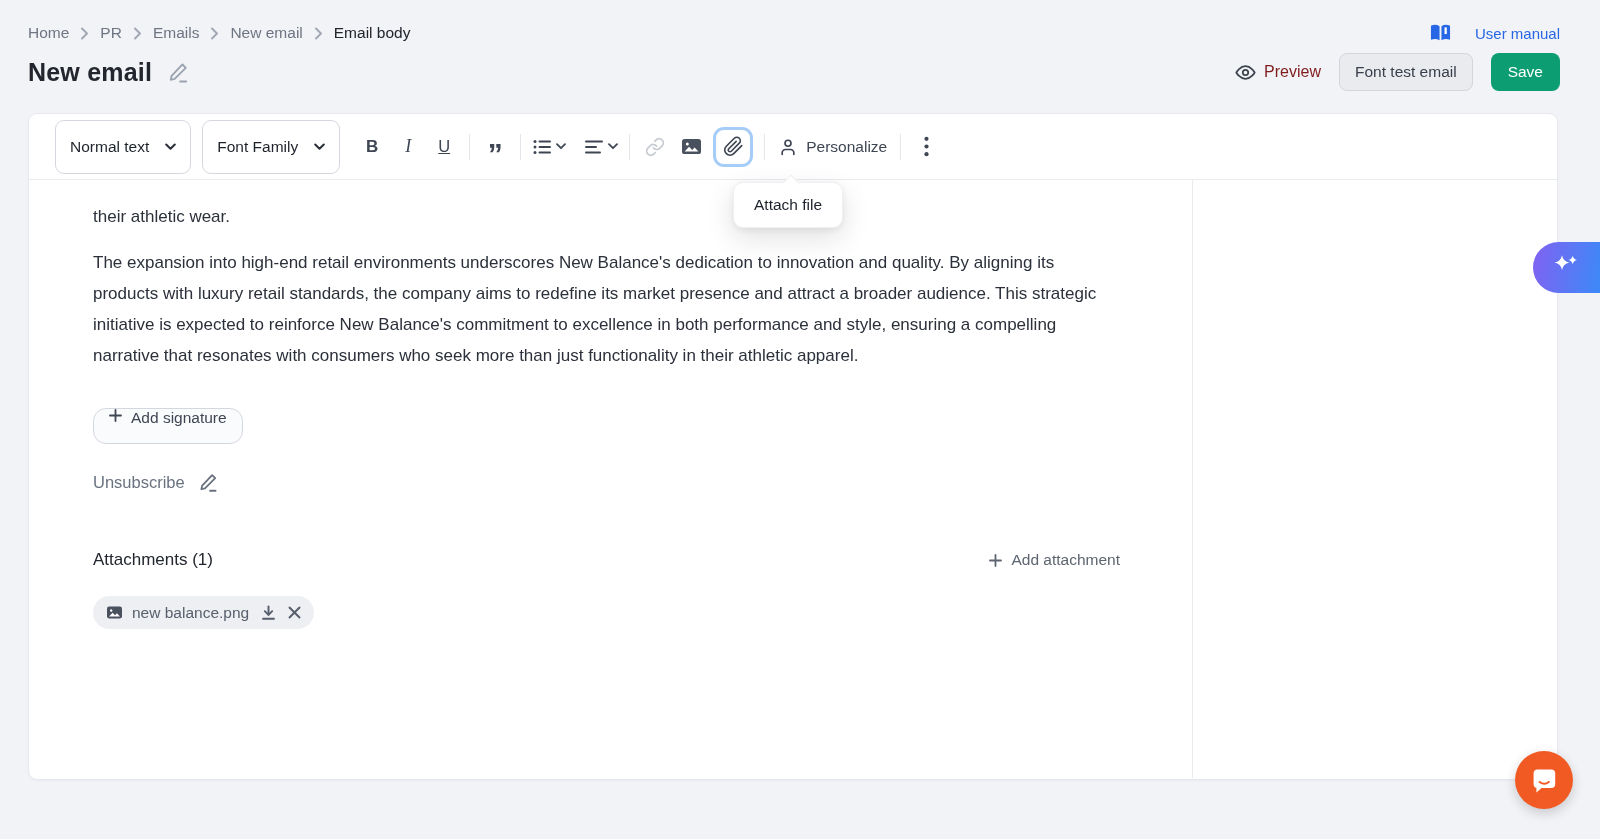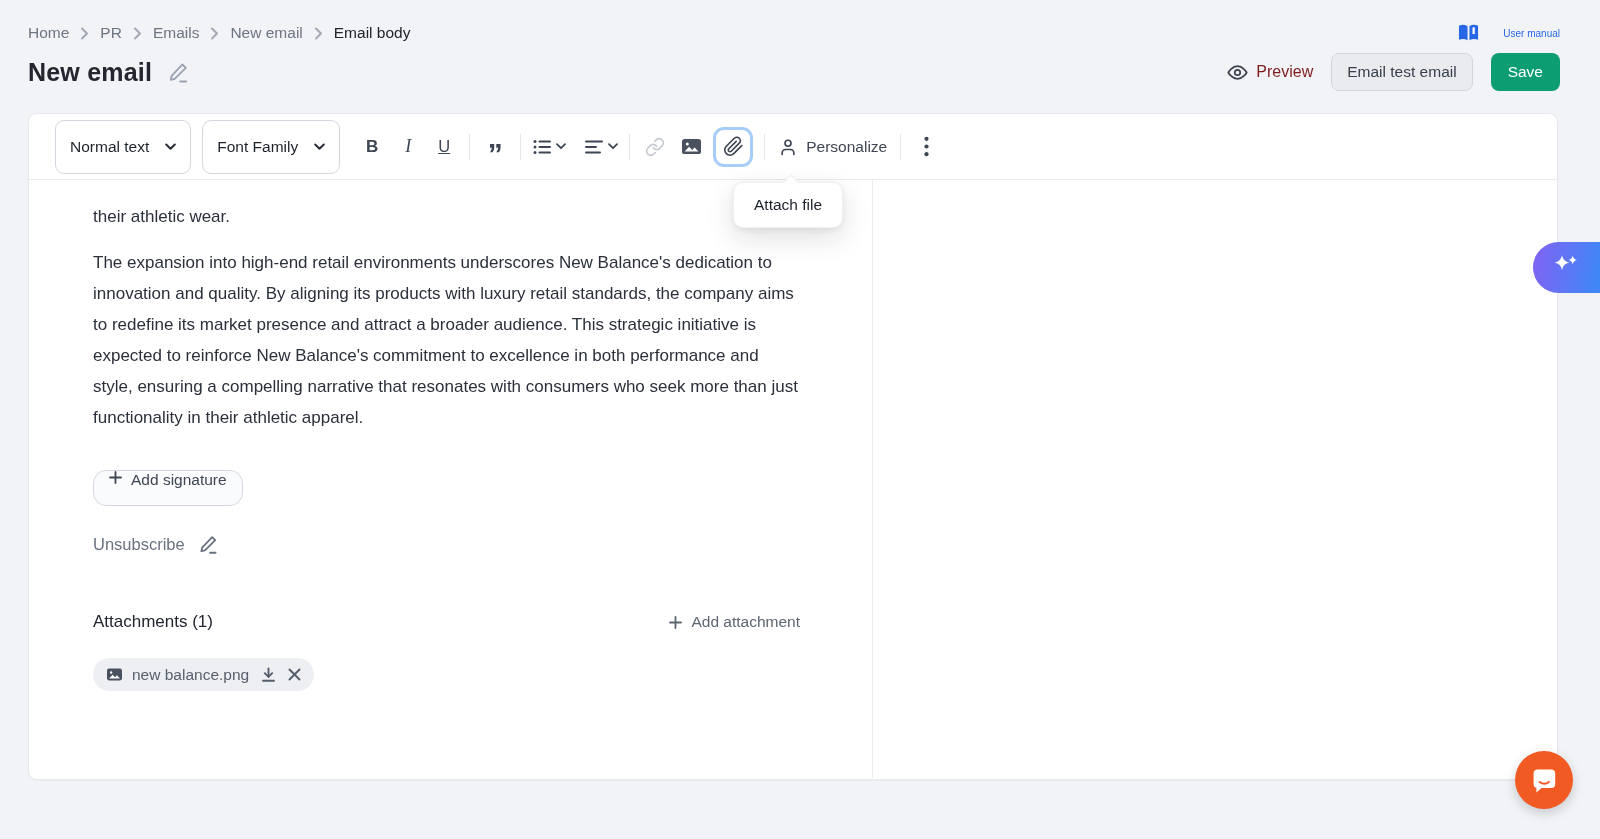--- a/index.html
+++ b/index.html
@@ -15,21 +15,21 @@
   
   .breadcrumb-row {
     position:absolute; top:20px; left:28px; right:40px; height:26px;
     display:flex; align-items:center; font-size:15.5px; color:#6e7582;
   }
   .crumb { cursor:default; }
   .crumb.current { color:#20242c; }
   .crumb-sep { margin:0 11px; display:flex; align-items:center; }
   .user-manual {
     margin-left:auto; display:flex; align-items:center; gap:24px;
-    color:#2767e5; font-size:10px; cursor:pointer;
+    color:#2767e5; font-size:15px; cursor:pointer;
   }
 
   .title-row {
     position:absolute; top:50px; left:28px; right:40px; height:44px;
     display:flex; align-items:center;
   }
   .page-title { font-size:25px; font-weight:700; color:#23262e; letter-spacing:.2px; }
   .title-edit { margin-left:14px; display:flex; align-items:center; cursor:pointer; }
   .header-actions { margin-left:auto; display:flex; align-items:center; gap:18px; }
   .preview-btn { display:flex; align-items:center; gap:8px; color:#7f1d1d; font-size:16px; cursor:pointer; }
@@ -87,21 +87,21 @@
   }
   .tooltip-arrow {
     position:absolute; top:-6px; left:51px; width:12px; height:12px;
     background:#fff; transform:rotate(45deg);
     border-left:1px solid #eef0f3; border-top:1px solid #eef0f3;
   }
 
   
   .editor-area { display:flex; height:calc(100% - 67px); }
   .editor-left {
-    width:844px; border-right:1px solid #e9ebef;
+    width:1164px; border-right:1px solid #e9ebef;
     padding:21px 72px 0 64px;
   }
   .editor-right { flex:1; }
   .body-par { font-size:17px; line-height:31px; color:#2b303a; }
   .body-par + .body-par { margin-top:15px; }
 
   .add-signature-btn {
     margin-top:37px; display:inline-flex; gap:9px;
     border:1px solid #d4d8de; border-radius:13px; background:#fafbfc;
     height:36px; padding:0 15px; font-size:15.5px; color:#3f4653; cursor:pointer;
@@ -194,21 +194,21 @@
   <div class="header-actions">
     <span class="preview-btn">
       <span style="display:flex;">
         <svg width="21" height="21" viewBox="0 0 24 24" fill="none" stroke="#3c434f" stroke-width="2" stroke-linecap="round" stroke-linejoin="round">
           <path d="M1.5 12S5.5 4.8 12 4.8 22.5 12 22.5 12 18.5 19.2 12 19.2 1.5 12 1.5 12z"></path>
           <circle cx="12" cy="12" r="3.1"></circle>
         </svg>
       </span>
       <span>Preview</span>
     </span>
-    <button class="send-test-btn">Email test email</button>
+    <button class="send-test-btn">Font test email</button>
     <button class="save-btn">Save</button>
   </div>
 </div>
 
 <div class="card">
 
   <div class="toolbar">
     <div class="tb-select">
       <span>Normal text</span>
       <svg width="11" height="8" viewBox="0 0 11 8">

